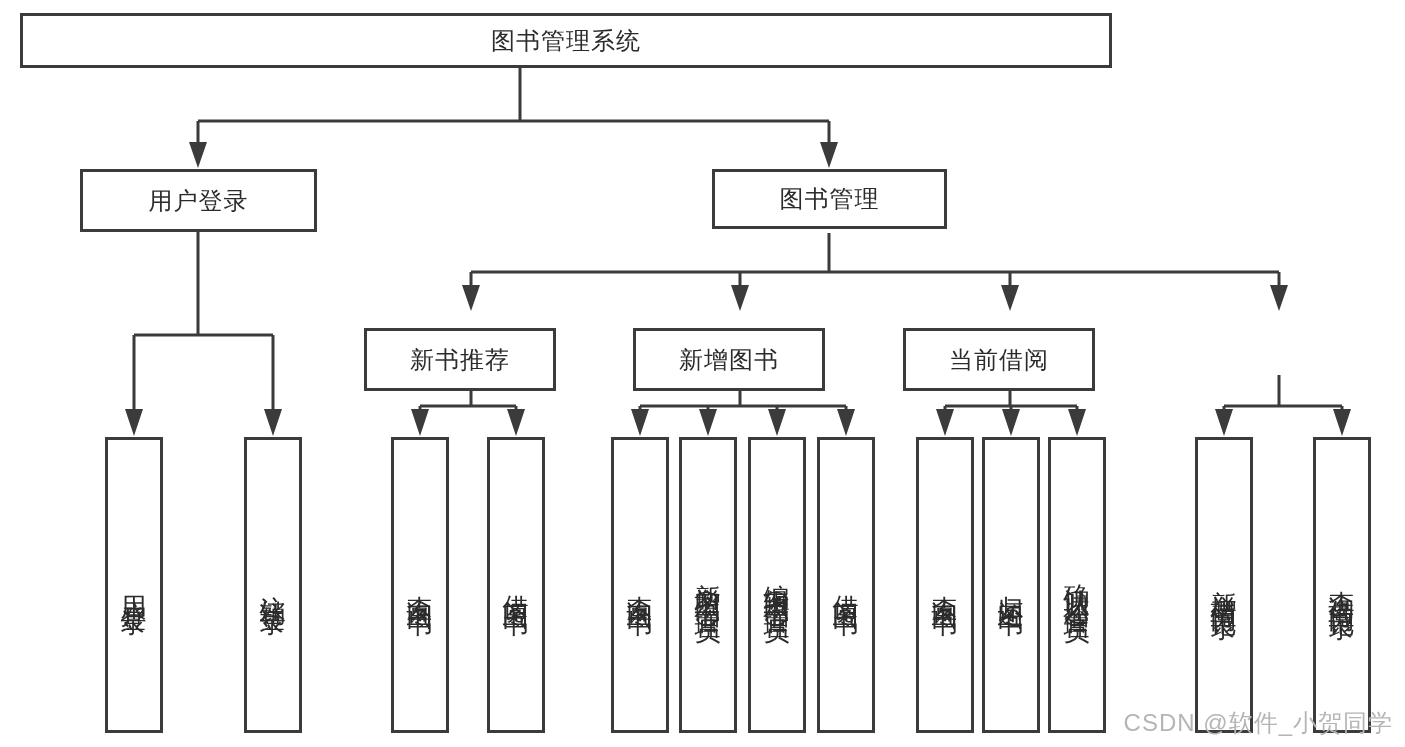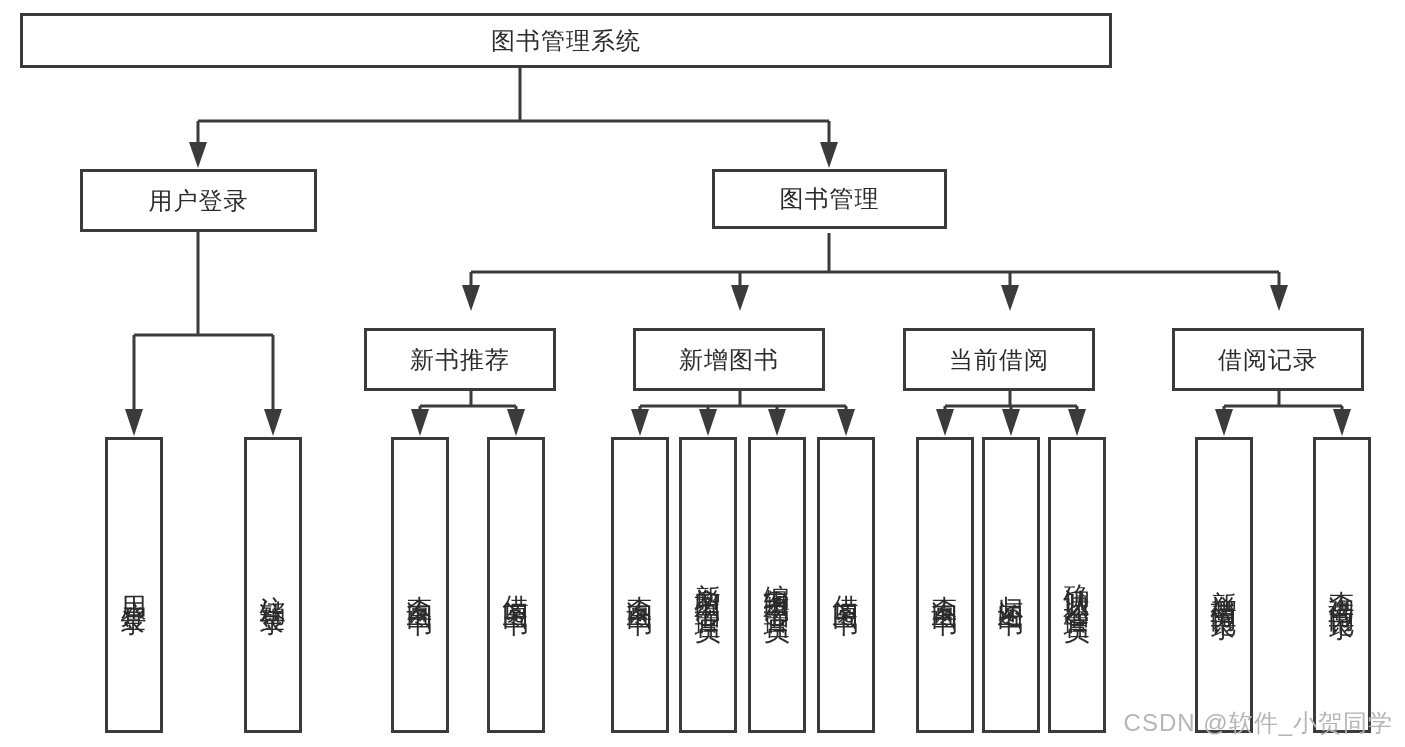--- a/index.html
+++ b/index.html
@@ -135,21 +135,20 @@
   </svg>
 
   <div class="node n-root">图书管理系统</div>
 
   <div class="node n-user-login">用户登录</div>
   <div class="node n-book-mgmt">图书管理</div>
 
   <div class="node lvl3 n-new-book">新书推荐</div>
   <div class="node lvl3 n-book-borrow">新增图书</div>
   <div class="node lvl3 n-cur-borrow">当前借阅</div>
-  <div class="node lvl3 n-borrow-rec">借阅记录</div>
 
   <div class="node vnode leaf lf-1">
     <span class="vlabel">用户登录</span>
   </div>
   <div class="node vnode leaf lf-2">
     <span class="vlabel">注销登录</span>
   </div>
   <div class="node vnode leaf lf-3">
     <span class="vlabel">查询图书</span>
   </div>

